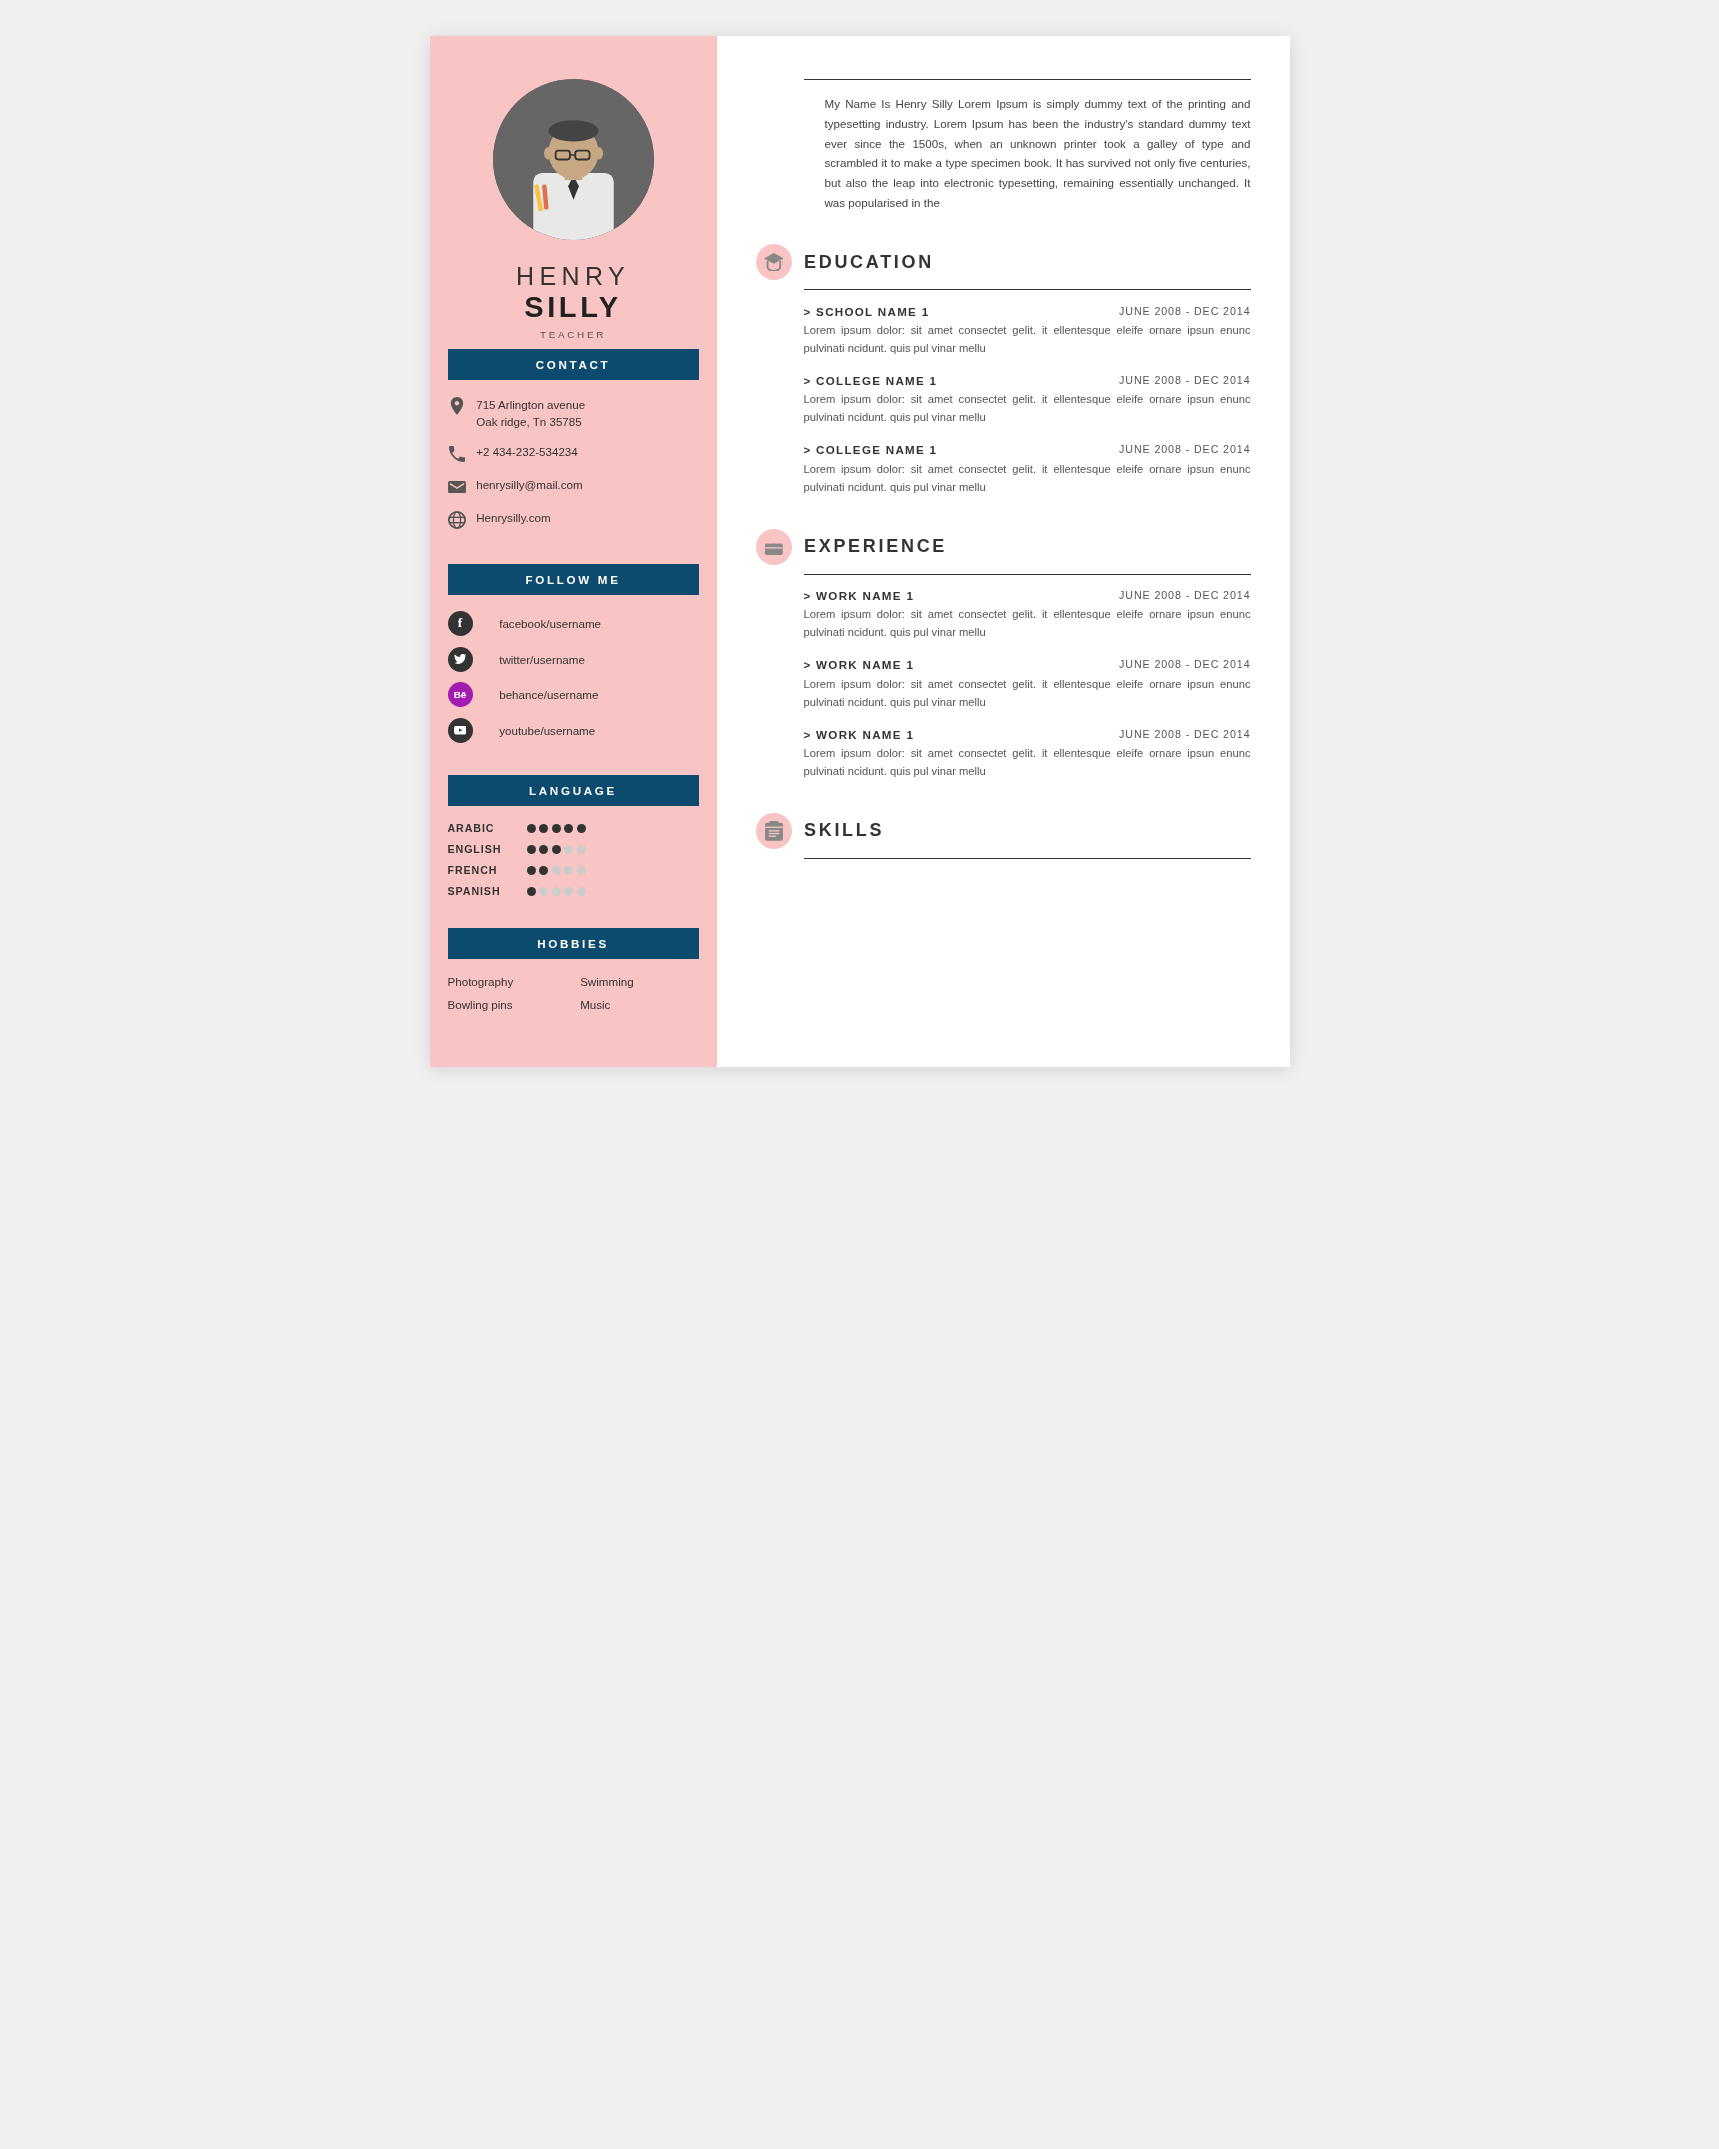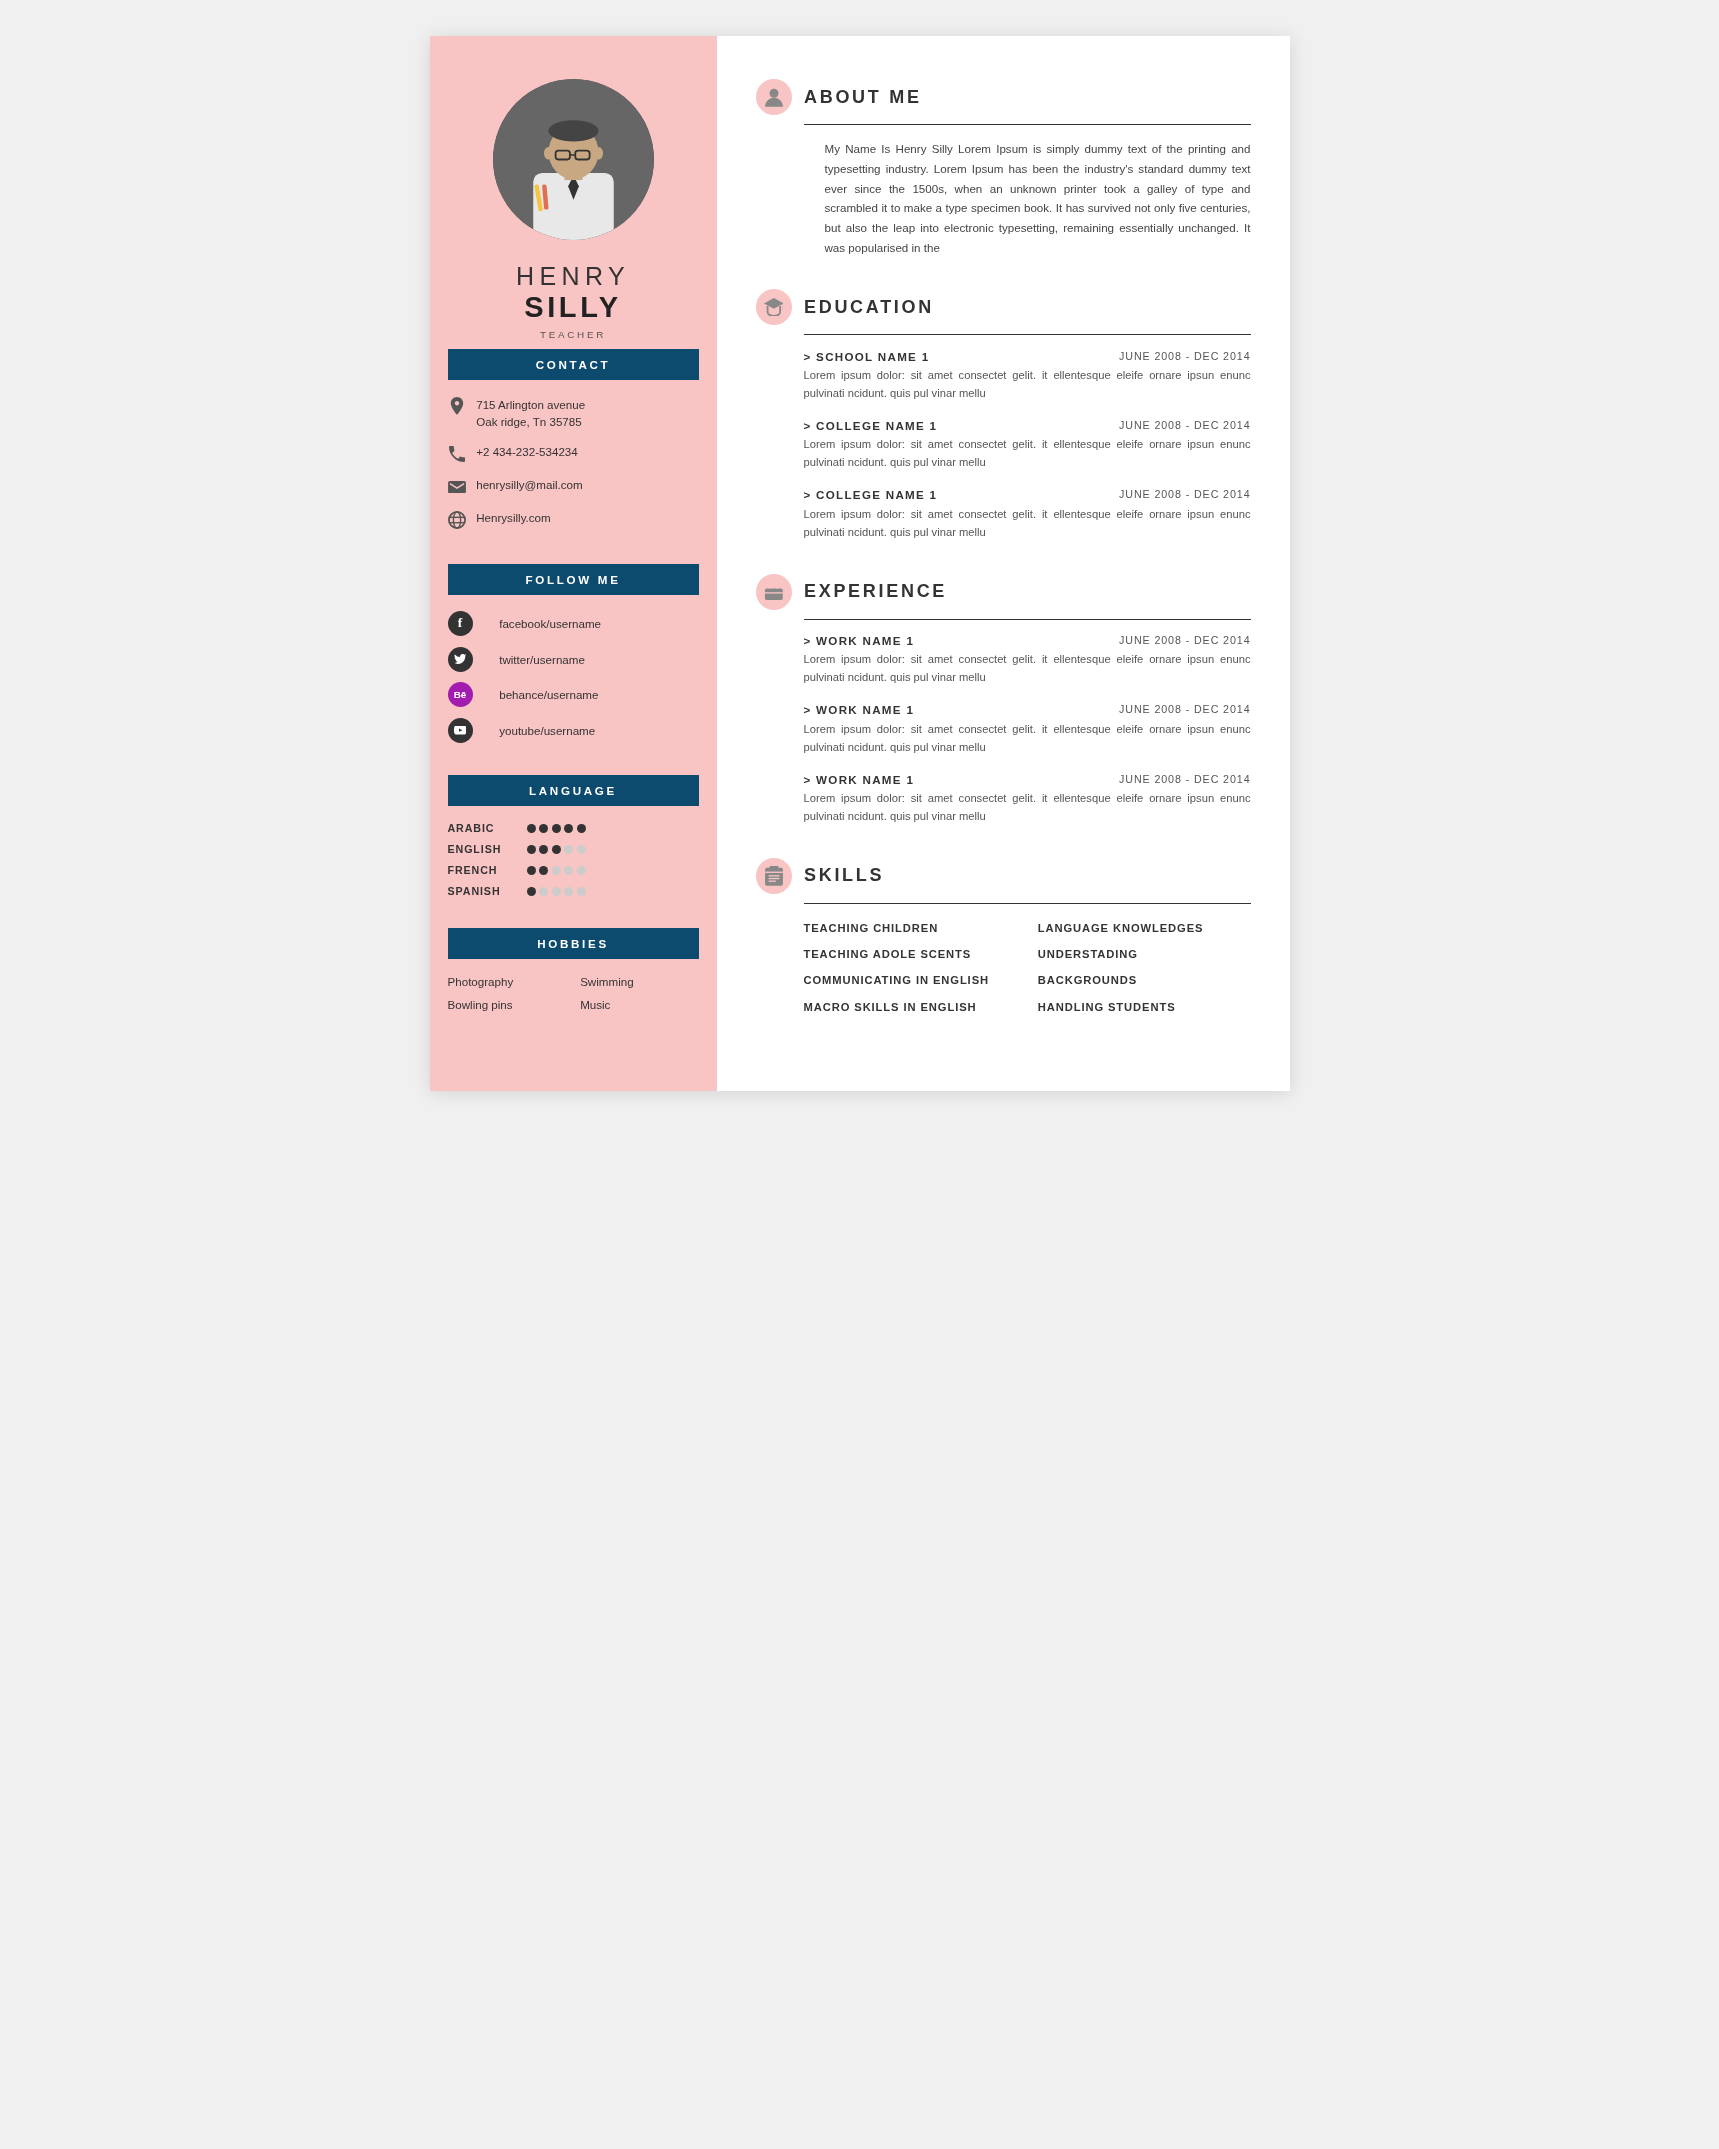--- a/index.html
+++ b/index.html
@@ -437,29 +437,20 @@
         <div class="hobby-item">Bowling pins</div>
         <div class="hobby-item">Music</div>
       </div>
     </div>
 
   </div>
 
   <div class="main">
 
     <div class="main-section">
-      <div class="main-section-header">
-        <div class="main-section-icon">
-          <svg width="18" height="19.7" viewBox="0 0 20 22" fill="none">
-            <circle cx="10" cy="7" r="5" fill="#888"></circle>
-            <path d="M0 22c0-5.5 4.5-10 10-10s10 4.5 10 10H0z" fill="#888"></path>
-          </svg>
-        </div>
-        <span class="main-section-title">ABOUT ME</span>
-      </div>
       <div class="section-divider"></div>
       <p class="about-text">My Name Is Henry Silly Lorem Ipsum is simply dummy text of the printing and typesetting industry. Lorem Ipsum has been the industry's standard dummy text ever since the 1500s, when an unknown printer took a galley of type and scrambled it to make a type specimen book. It has survived not only five centuries, but also the leap into electronic typesetting, remaining essentially unchanged. It was popularised in the</p>
     </div>
 
     <div class="main-section">
       <div class="main-section-header">
         <div class="main-section-icon">
           <svg width="19.7" height="18" viewBox="0 0 22 20" fill="none">
             <polygon points="11,0 22,6 11,12 0,6" fill="#888"></polygon>
             <path d="M4 9v7c0 2.2 3.1 4 7 4s7-1.8 7-4V9" stroke="#888" stroke-width="2" fill="none"></path>
@@ -535,27 +526,17 @@
             <line x1="0" y1="7" x2="20" y2="7" stroke="#f9c4c4" stroke-width="1.5"></line>
             <line x1="4" y1="11" x2="16" y2="11" stroke="#f9c4c4" stroke-width="1.5"></line>
             <line x1="4" y1="14" x2="16" y2="14" stroke="#f9c4c4" stroke-width="1.5"></line>
             <line x1="4" y1="17" x2="12" y2="17" stroke="#f9c4c4" stroke-width="1.5"></line>
             <rect x="5" y="0" width="10" height="5" rx="1" fill="#888"></rect>
           </svg>
         </div>
         <span class="main-section-title">SKILLS</span>
       </div>
       <div class="section-divider"></div>
-      <div class="skills-grid">
-        <div class="skill-item">TEACHING CHILDREN</div>
-        <div class="skill-item">LANGUAGE KNOWLEDGES</div>
-        <div class="skill-item">TEACHING ADOLE SCENTS</div>
-        <div class="skill-item">UNDERSTADING</div>
-        <div class="skill-item">COMMUNICATING IN ENGLISH</div>
-        <div class="skill-item">BACKGROUNDS</div>
-        <div class="skill-item">MACRO SKILLS IN ENGLISH</div>
-        <div class="skill-item">HANDLING STUDENTS</div>
-      </div>
     </div>
 
   </div>
 </div>
 
 
 </body></html>

